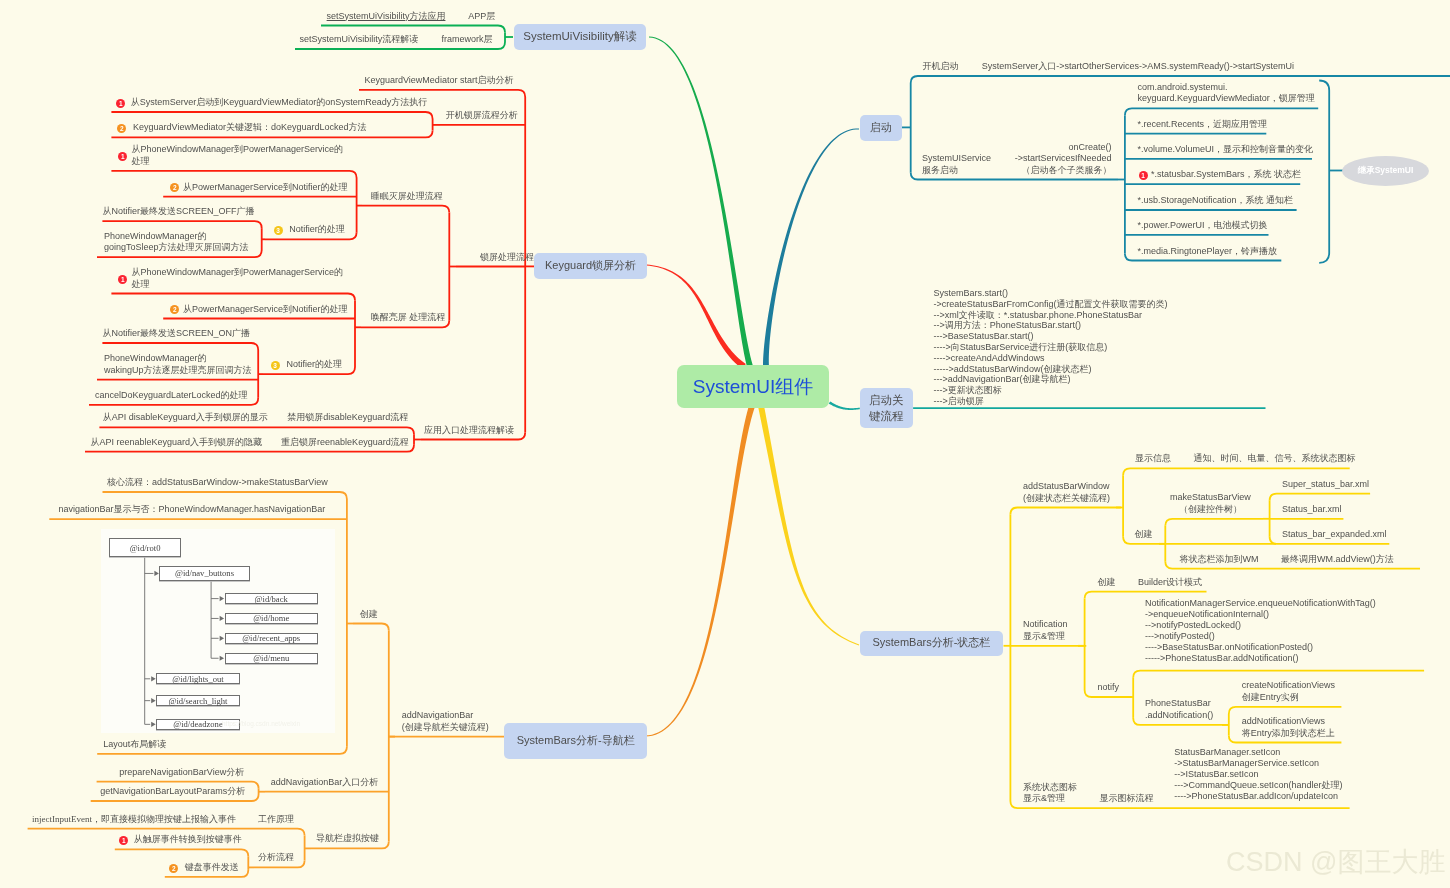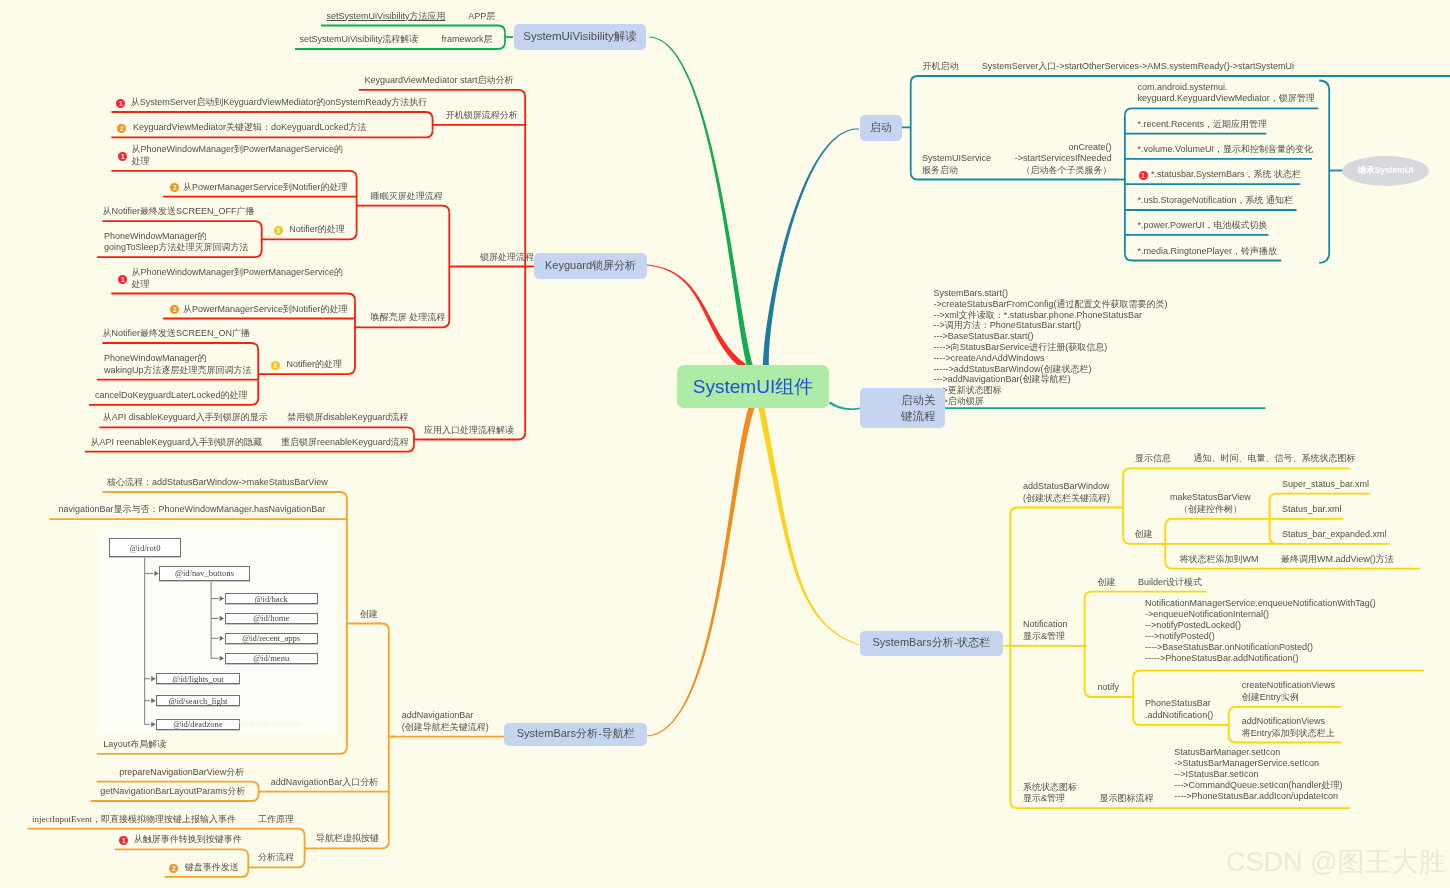--- a/index.html
+++ b/index.html
@@ -335,20 +335,20 @@
     <div class="navbox" style="position: absolute; left: 224.6px; top: 613px; width: 93.2px; height: 10.9px; border: 0.8px solid rgb(112, 112, 112); background: rgb(255, 255, 255); font-family: &quot;Liberation Serif&quot;, serif; font-size: 8.6px; box-shadow: rgb(185, 185, 185) 0px 0.8px 0px 0px; color: rgb(68, 68, 68); display: flex; align-items: center; justify-content: center; box-sizing: border-box;">@id/home</div>
     <div class="navbox" style="position: absolute; left: 224.6px; top: 632.5px; width: 93.2px; height: 11.6px; border: 0.8px solid rgb(112, 112, 112); background: rgb(255, 255, 255); font-family: &quot;Liberation Serif&quot;, serif; font-size: 8.6px; box-shadow: rgb(185, 185, 185) 0px 0.8px 0px 0px; color: rgb(68, 68, 68); display: flex; align-items: center; justify-content: center; box-sizing: border-box;">@id/recent_apps</div>
     <div class="navbox" style="position: absolute; left: 224.6px; top: 652.6px; width: 93.2px; height: 11.3px; border: 0.8px solid rgb(112, 112, 112); background: rgb(255, 255, 255); font-family: &quot;Liberation Serif&quot;, serif; font-size: 8.6px; box-shadow: rgb(185, 185, 185) 0px 0.8px 0px 0px; color: rgb(68, 68, 68); display: flex; align-items: center; justify-content: center; box-sizing: border-box;">@id/menu</div>
     <div class="navbox" style="position: absolute; left: 156.2px; top: 673.1px; width: 83.6px; height: 11.4px; border: 0.8px solid rgb(112, 112, 112); background: rgb(255, 255, 255); font-family: &quot;Liberation Serif&quot;, serif; font-size: 8.6px; box-shadow: rgb(185, 185, 185) 0px 0.8px 0px 0px; color: rgb(68, 68, 68); display: flex; align-items: center; justify-content: center; box-sizing: border-box;">@id/lights_out</div>
     <div class="navbox" style="position: absolute; left: 156.2px; top: 694.9px; width: 83.6px; height: 11.5px; border: 0.8px solid rgb(112, 112, 112); background: rgb(255, 255, 255); font-family: &quot;Liberation Serif&quot;, serif; font-size: 8.6px; box-shadow: rgb(185, 185, 185) 0px 0.8px 0px 0px; color: rgb(68, 68, 68); display: flex; align-items: center; justify-content: center; box-sizing: border-box;">@id/search_light</div>
     <div class="navbox" style="position: absolute; left: 156.2px; top: 718.6px; width: 83.6px; height: 11.5px; border: 0.8px solid rgb(112, 112, 112); background: rgb(255, 255, 255); font-family: &quot;Liberation Serif&quot;, serif; font-size: 8.6px; box-shadow: rgb(185, 185, 185) 0px 0.8px 0px 0px; color: rgb(68, 68, 68); display: flex; align-items: center; justify-content: center; box-sizing: border-box;">@id/deadzone</div>
     <div class="navwm" style="position: absolute; left: 222px; top: 720px; font-size: 6.5px; color: rgb(242, 242, 234); white-space: pre;">https://blog.csdn.net/weixin</div>
     <div class="center-node" style="left: 677px; top: 365px; width: 152px; height: 43px; font-size: 19px;">SystemUI组件</div>
     <div class="l1-node" style="left: 513.8px; top: 23.8px; width: 132.4px; height: 26px; font-size: 11.5px;">SystemUiVisibility解读</div>
     <div class="l1-node" style="left: 534px; top: 253.3px; width: 113px; height: 26px; font-size: 11px;">Keyguard锁屏分析</div>
-    <div class="l1-node" style="left: 504.1px; top: 722.9px; width: 143.2px; height: 23px; font-size: 11px;">SystemBars分析-导航栏</div>
+    <div class="l1-node" style="left: 504.1px; top: 722.9px; width: 143.2px; height: 36px; font-size: 11px;">SystemBars分析-导航栏</div>
     <div class="l1-node" style="left: 859.7px; top: 115px; width: 42.3px; height: 25.6px; font-size: 11px;">启动</div>
-    <div class="l1-node" style="left: 859.8px; top: 388.4px; width: 53px; height: 40px; font-size: 11.5px; padding-left: 32px;">启动关
+    <div class="l1-node" style="left: 859.8px; top: 388.4px; width: 53px; height: 40px; font-size: 11.5px;">启动关
 键流程</div>
     <div class="l1-node" style="left: 859.8px; top: 630.5px; width: 143.2px; height: 25.8px; font-size: 11px;">SystemBars分析-状态栏</div>
     <div class="ellipse" style="left: 1342px; top: 155.5px; width: 87px; height: 30px; font-size: 8.5px;">继承SystemUI</div>
     <div class="wm" style="left: 1226px; top: 844px; font-size: 27px;">CSDN @图王大胜</div>
   </div>
 
 </body></html>

